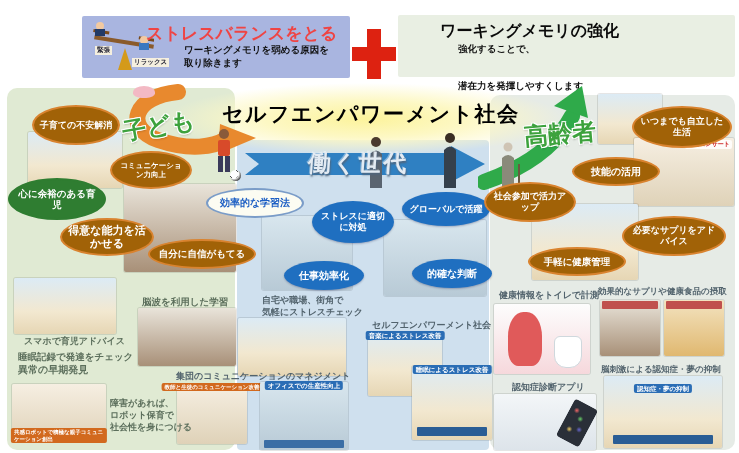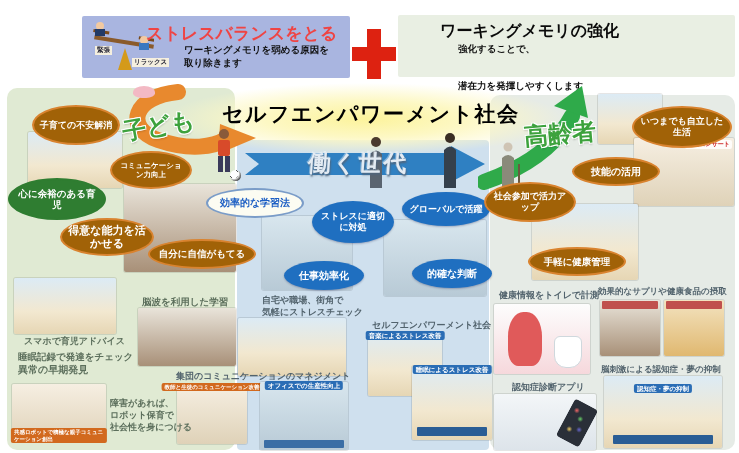--- a/index.html
+++ b/index.html
@@ -160,20 +160,21 @@
   </div>
 
   <div class="cap" style="left:262px;top:295px;font-size:9px;z-index:5;">自宅や職場、街角で</div>
   <div class="cap" style="left:262px;top:307px;font-size:9px;z-index:5;">気軽にストレスチェック</div>
   <div class="cap" style="left:372px;top:320px;font-size:9px;z-index:5;">セルフエンパワーメント社会</div>
   <div class="cap" style="left:176px;top:371px;font-size:9px;z-index:5;">集団のコミュニケーションのマネジメント</div>
 
   <div class="bubble b-green" style="left:632px;top:106px;width:100px;height:42px;font-size:9px;z-index:7;">いつまでも自立した生活</div>
   <div class="bubble b-green" style="left:572px;top:157px;width:88px;height:29px;font-size:10px;z-index:7;">技能の活用</div>
   <div class="bubble b-green" style="left:484px;top:182px;width:92px;height:40px;font-size:9px;z-index:7;">社会参加で活力アップ</div>
+  <div class="bubble b-green" style="left:622px;top:216px;width:104px;height:40px;font-size:9px;z-index:7;">必要なサプリをアドバイス</div>
   <div class="bubble b-green" style="left:528px;top:247px;width:98px;height:29px;font-size:9.5px;z-index:7;">手軽に健康管理</div>
 
   <div class="img ph-a" style="left:598px;top:94px;width:64px;height:50px;z-index:4;"></div>
   <div class="img ph-d" style="left:634px;top:138px;width:100px;height:68px;z-index:4;">
     <span style="position:absolute;right:2px;top:2px;font-size:6px;font-weight:bold;color:#cc2222;background:rgba(255,255,255,.85);padding:0 2px;border-radius:2px;">街角コンサート</span>
   </div>
   <div class="img ph-a" style="left:532px;top:204px;width:106px;height:76px;z-index:4;"></div>
   <div class="img ph-e" style="left:494px;top:304px;width:96px;height:70px;z-index:4;">
     <div style="position:absolute;right:8px;bottom:6px;width:26px;height:30px;background:#fff;border:1px solid #cfd8dd;border-radius:6px 6px 12px 12px;"></div>
     <div style="position:absolute;left:14px;top:8px;width:34px;height:54px;background:#e05a5a;border-radius:45% 45% 30% 30%;"></div>

